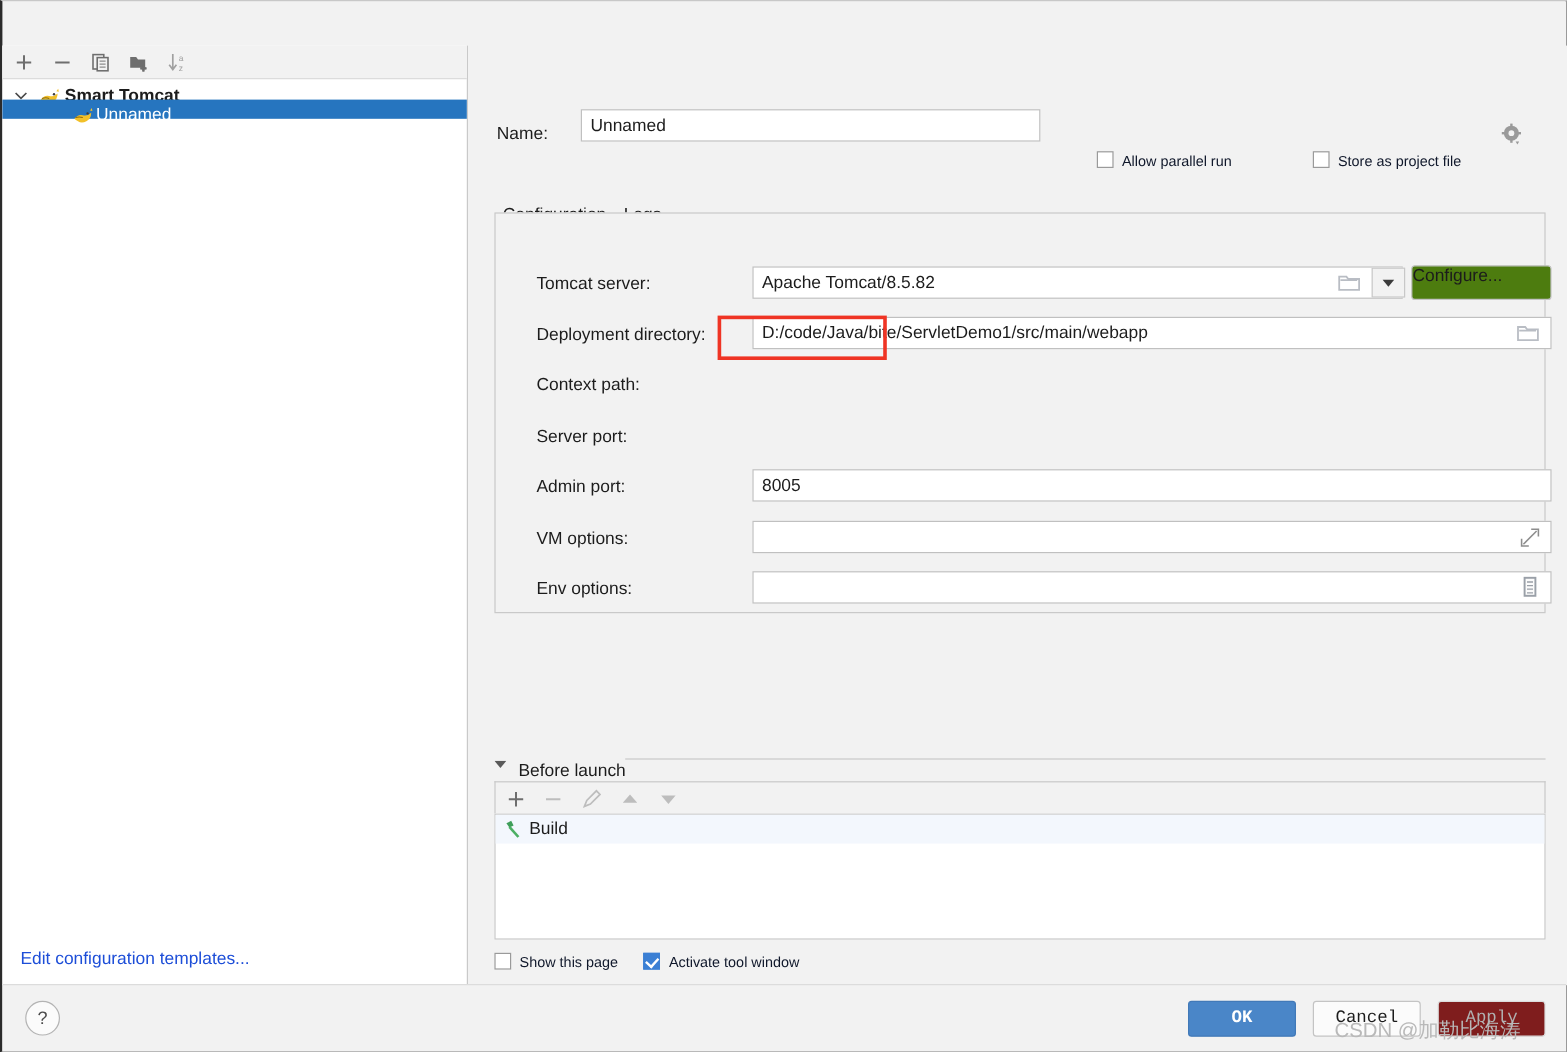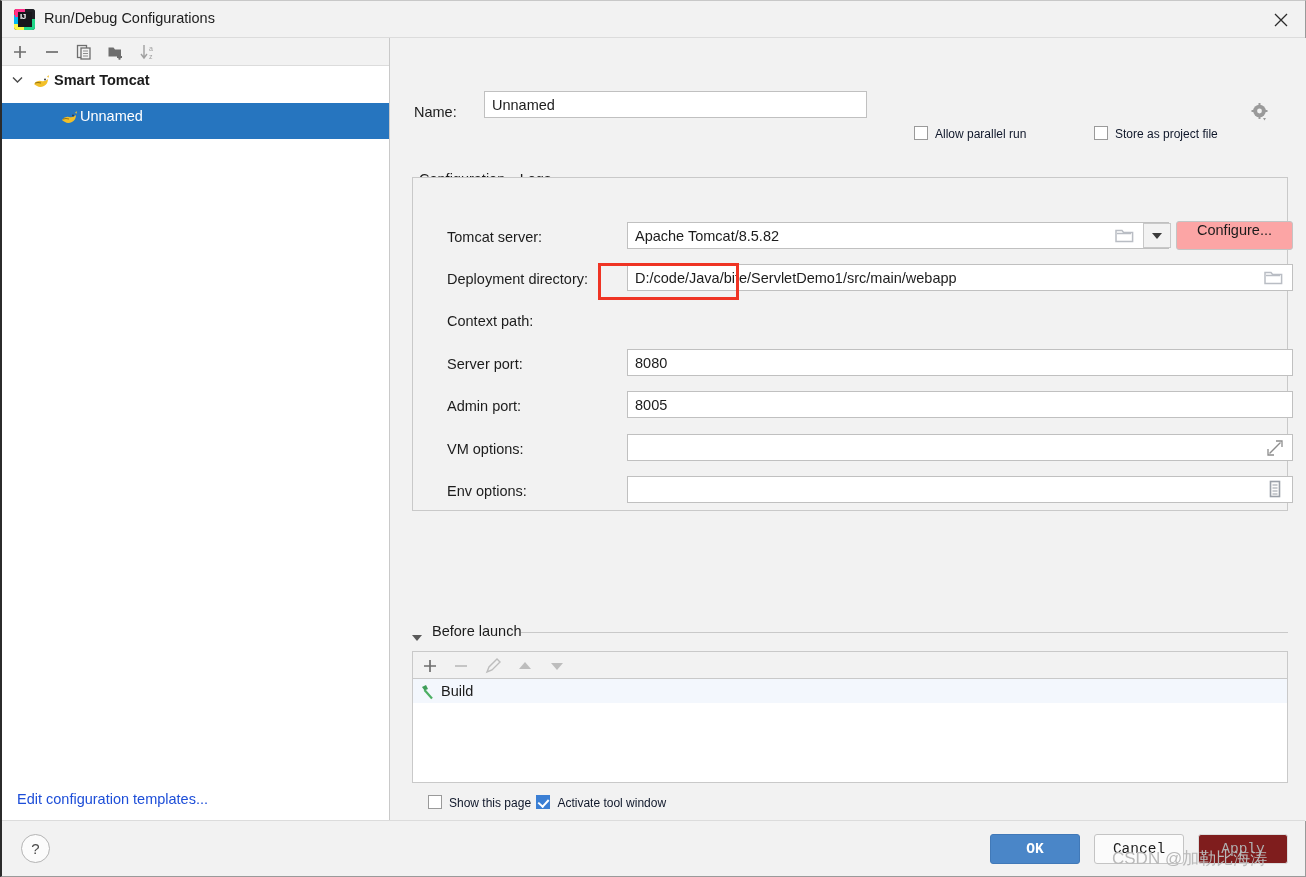--- a/index.html
+++ b/index.html
@@ -69,21 +69,21 @@
     position: absolute; left: 0; top: 0; right: 0; height: 28px;
     background: #f2f2f2;
     border-bottom: 1px solid #dcdcdc;
   }
   .tb-icon {
     position: absolute; top: 4px; width: 20px; height: 20px;
     cursor: default;
   }
   .tree { position: absolute; left: 0; top: 29px; right: 0; }
   .tree-row {
-    position: relative; height: 36px; line-height: 26px;
+    position: relative; height: 16px; line-height: 26px;
     font-size: 14.5px; color: #1c1c1c; white-space: nowrap;
     cursor: default;
   }
   .tree-row.selected { background: #2675bf; color: #ffffff; }
   .tree-chevron {
     position: absolute; left: 8px; top: 0; width: 16px; height: 26px;
   }
   .tree-chevron svg { position: absolute; left: 2px; top: 9px; }
   .cat-icon { position: absolute; width: 18px; height: 16px; top: 5px; }
   .tree-row.group .cat-icon { left: 30px; }
@@ -162,40 +162,40 @@
     padding: 0 7px; line-height: 25px;
     outline: none;
     font-family: "Liberation Sans", sans-serif;
   }
   .inner-btn {
     position: absolute; width: 27px; height: 25px;
     background: #f2f2f2; border: 1px solid #c8c8c8;
     cursor: default;
   }
   .cfg-btn {
-    position: absolute; background: #fca5a5;
+    position: absolute; background: #4d7c0f;
     border: 1px solid #c4c4c4; border-radius: 3px;
     font-size: 14.5px; color: #1c1c1c;
-    cursor: default; text-align: center;
+    cursor: default; 
     font-family: "Liberation Sans", sans-serif;
   }
   .folder-plain {
     position: absolute; width: 26px; height: 25px; cursor: default;
   }
 
   
   .annot {
     position: absolute; border: 3px solid #ef3424;
     pointer-events: none;
   }
 
   
   .bl-header { position: absolute; left: 21px; top: 585px; height: 20px; }
   .bl-tri { position: absolute; left: 0; top: 5px; }
-  .bl-title { position: absolute; left: 20px; top: 0; font-size: 14.5px; color: #1c1c1c; white-space: nowrap; }
+  .bl-title { position: absolute; left: 20px; top: 12px; font-size: 14.5px; color: #1c1c1c; white-space: nowrap; }
   .bl-line { position: absolute; left: 21px; top: 595px; right: 19px; height: 1px; background: #c9c9c9; }
   .bl-toolbar {
     position: absolute; left: 21px; top: 613px; right: 19px; height: 27px;
     background: #f2f2f2; border: 1px solid #c9c9c9; border-bottom: none;
   }
   .bl-list {
     position: absolute; left: 21px; top: 640px; right: 19px; height: 105px;
     background: #ffffff; border: 1px solid #c9c9c9; border-top: 1px solid #c9c9c9;
   }
   .bl-item {
@@ -236,38 +236,20 @@
     font-size: 17px; color: #b9b9b9;
     white-space: nowrap; pointer-events: none;
     font-family: "Liberation Sans", sans-serif;
   }
 </style>
 </head>
 <body>
 
 <div class="window">
 
-  <div class="titlebar">
-    <div class="ij-logo">
-      <div class="q q1"></div>
-        <div class="q q2"></div>
-      <div class="q q3"></div>
-        <div class="q q4"></div>
-      <div class="cy"></div>
-        <div class="mg"></div>
-      <div class="blk"></div>
-      <div class="ij-txt">IJ</div>
-    </div>
-    <div class="title-text">Run/Debug Configurations</div>
-    <div class="close-btn">
-      <svg width="14" height="14" viewBox="0 0 14 14">
-        <path d="M1 1 L13 13 M13 1 L1 13" stroke="#2b2b2b" stroke-width="1.3" fill="none"></path>
-      </svg>
-    </div>
-  </div>
 
   <div class="left-panel">
 
     <div class="lp-toolbar">
       <div class="tb-icon" style="left:8px">
         <svg width="20" height="20" viewBox="0 0 20 20">
           <path d="M10 4 V16 M4 10 H16" stroke="#6e6e6e" stroke-width="1.7" fill="none"></path>
         </svg>
       </div>
       <div class="tb-icon" style="left:40px">
@@ -384,21 +366,20 @@
       <div class="folder-plain" style="left:848px; top:88px;">
         <svg width="20" height="18" viewBox="0 0 20 18" style="position:absolute;left:3px;top:3px;">
           <path d="M1 3.5 h6 l1.6 2 h9 v9 h-16.6 z" fill="none" stroke="#b9bdc4" stroke-width="1.5"></path>
           <path d="M2 6.5 h14" stroke="#b9bdc4" stroke-width="1.5"></path>
         </svg>
       </div>
 
       <div class="row-label" style="top:135px">Context path:</div>
 
       <div class="row-label" style="top:178px">Server port:</div>
-      <input class="txt" style="left: 214px; top: 171px; width: 666px;" value="8080">
 
       <div class="row-label" style="top:220px">Admin port:</div>
       <input class="txt" style="left: 214px; top: 213px; width: 666px;" value="8005">
 
       <div class="row-label" style="top:263px">VM options:</div>
       <input class="txt" style="left: 214px; top: 256px; width: 666px;" value="">
       <div class="folder-plain" style="left:850px; top:258px;">
         <svg width="18" height="18" viewBox="0 0 18 18" style="position:absolute;left:3px;top:3px;">
           <path d="M10 2 H16 V8" stroke="#8d8d8d" stroke-width="1.3" fill="none"></path>
           <path d="M8 16 H2 V10" stroke="#8d8d8d" stroke-width="1.3" fill="none"></path>
@@ -460,21 +441,21 @@
           <svg width="16" height="16" viewBox="0 0 16 16">
             <path d="M3 3 L7 1 L9 5 L5.5 6.5z" fill="#3f9e5a"></path>
             <path d="M5.5 6 L13 14.5" stroke="#4caf63" stroke-width="2.2"></path>
           </svg>
         </span>
         <span class="bl-label">Build</span>
       </div>
     </div>
 
     <div class="bottom-cbs">
-      <span class="cb-row" style="position:relative; left:16px; top:0; margin-right:18px;text-align:center;">
+      <span class="cb-row" style="position:relative; left:0; top:0; margin-right:18px;text-align:center;">
         <span class="cbox"></span><span>Show this page</span>
       </span>
       <span class="cb-row" style="position:relative; left:0; top:0;">
         <span class="cbox checked"></span><span>Activate tool window</span>
       </span>
     </div>
   </div>
 
   <div class="footer">
     <div class="help-btn">?</div>

